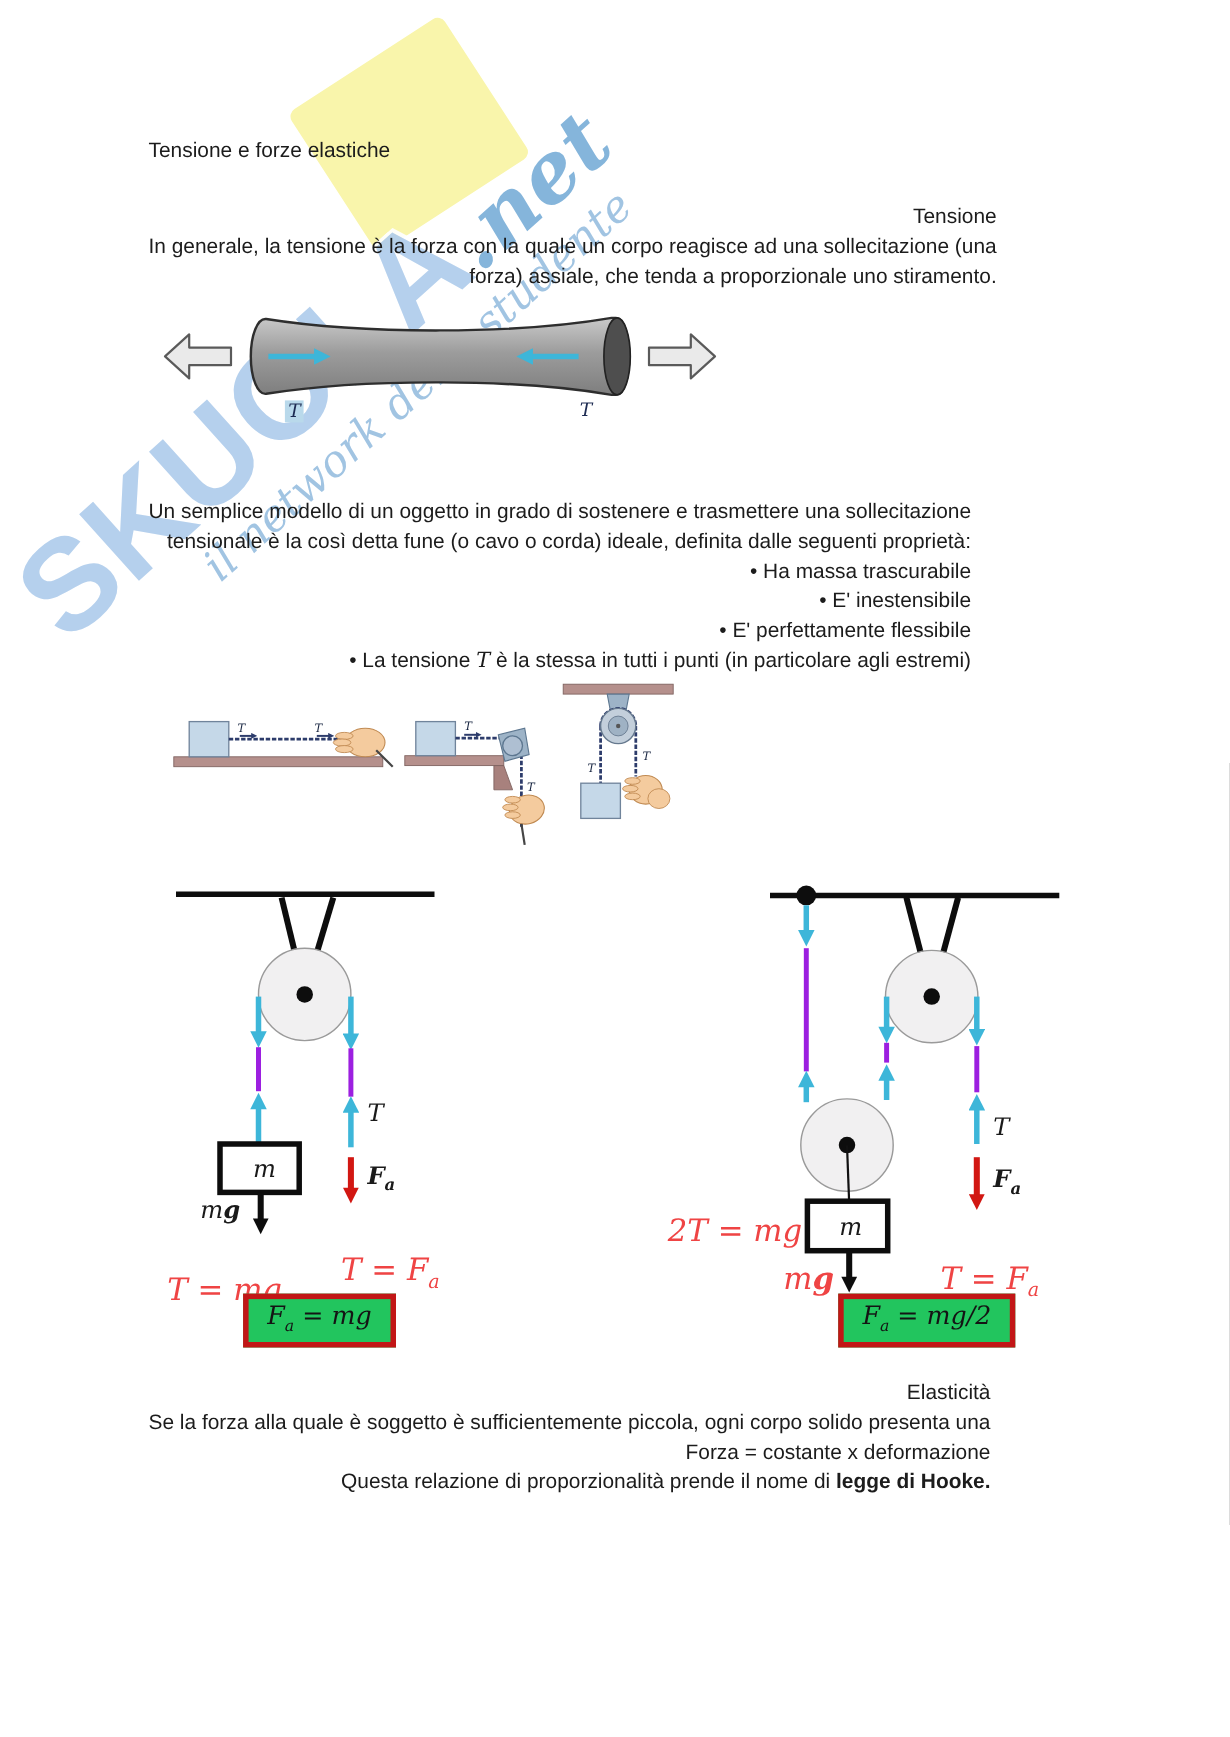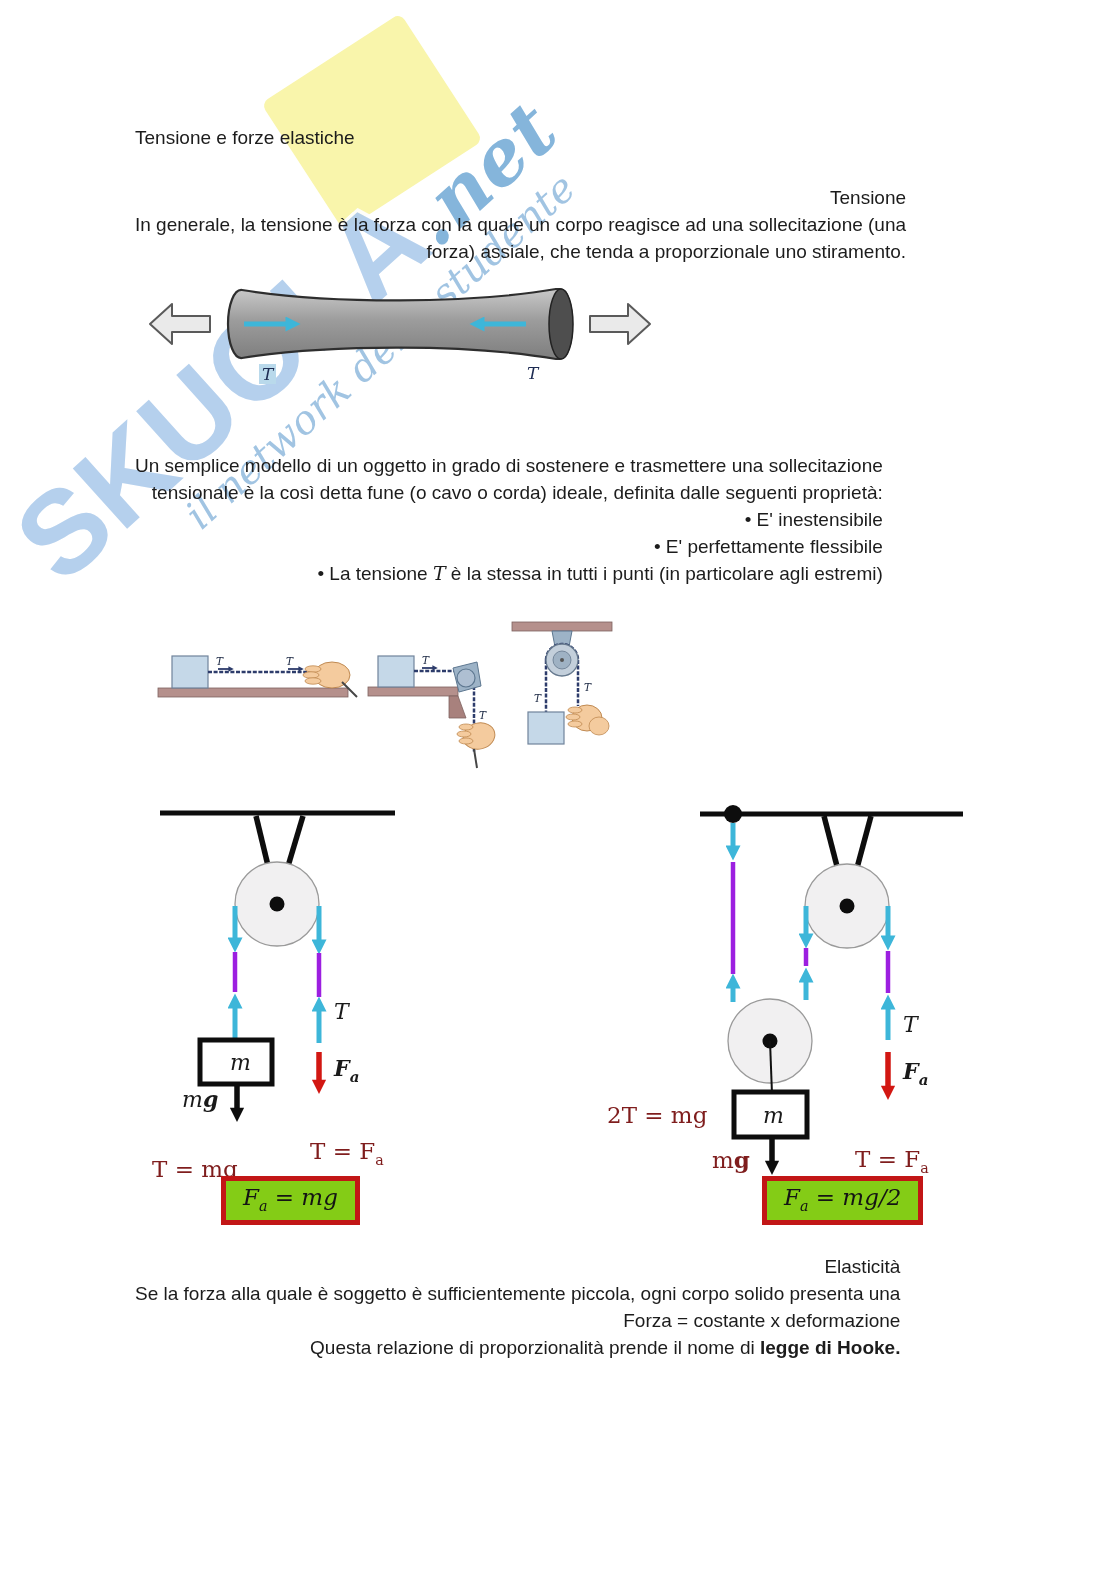--- a/index.html
+++ b/index.html
@@ -16,26 +16,26 @@
           color:#7cb0d9;text-shadow:-2px -2px 0 #fff,2px -2px 0 #fff,-2px 2px 0 #fff,2px 2px 0 #fff;}
   .wm-tag{left:100px;top:328px;width:560px;text-align:center;font-family:"DejaVu Serif",serif;
           font-style:italic;font-size:40px;color:#8ab6dc;transform:rotate(-42deg);opacity:.8;
           white-space:nowrap;}
   
   .tblock{position:absolute;font-size:19px;line-height:27px;z-index:2;}
   .line{white-space:nowrap;text-align:right;}
   .math{font-family:"DejaVu Serif",serif;font-style:italic;}
   .bold{font-weight:bold;}
   
-  .eq{position:absolute;font-family:"DejaVu Serif",serif;font-size:23px;
-      color:#7f1d1d;z-index:2;white-space:nowrap;}
+  .eq{position:absolute;font-family:"DejaVu Serif",serif;font-style:italic;font-size:28px;
+      color:#ef4444;z-index:2;white-space:nowrap;}
   .eq sub{font-size:0.62em;}
   .redbox{position:absolute;border:5px solid #c21616;padding:3px 17px 6px 17px;z-index:2;
           font-family:"DejaVu Serif",serif;font-style:italic;font-size:23px;color:#141414;
-          white-space:nowrap;background:#84cc16;}
+          white-space:nowrap;background:#22c55e;}
   .redbox sub{font-size:0.62em;}
   .rodT{position:absolute;font-family:"DejaVu Serif",serif;font-style:italic;font-size:17px;
         color:#1d2b52;z-index:2;}
   .hl{background:#b9d9eb;padding:0 3px;}
   svg.fig{position:absolute;z-index:1;overflow:visible;}
   .figT{font-family:"DejaVu Serif",serif;font-style:italic;font-size:10.5px;fill:#16233f;}
   .dlabel{font-family:"DejaVu Serif",serif;font-style:italic;font-size:22px;fill:#1a1a1a;}
 </style>
 </head>
 <body>
@@ -71,20 +71,21 @@
     <ellipse cx="421" cy="48" rx="12" ry="35" fill="#4e4e4e" stroke="#222" stroke-width="1.5"></ellipse>
     <line x1="104" y1="48" x2="150" y2="48" stroke="#3db6d9" stroke-width="5" marker-end="url(#acR)"></line>
     <line x1="386" y1="48" x2="340" y2="48" stroke="#3db6d9" stroke-width="5" marker-end="url(#acR)"></line>
   </svg>
   <div class="rodT" style="left:259px;top:364px;"><span class="hl">T</span></div>
   <div class="rodT" style="left:527px;top:363px;">T</div>
 
   <div class="tblock" style="left:135px;top:420px;margin-top:32px;">
     <div class="line">Un semplice modello di un oggetto in grado di sostenere e trasmettere una sollecitazione</div>
     <div class="line">tensionale è la così detta fune (o cavo o corda) ideale, definita dalle seguenti proprietà:</div>
+    <div class="line"><span>• Ha massa trascurabile</span><span class="math"></span><span></span></div>
     <div class="line"><span>• E' inestensibile</span><span class="math"></span><span></span></div>
     <div class="line"><span>• E' perfettamente flessibile</span><span class="math"></span><span></span></div>
     <div class="line"><span>• La tensione </span><span class="math">T</span><span> è la stessa in tutti i punti (in particolare agli estremi)</span></div>
   </div>
 
   <svg class="fig" style="left:150px;top:612px;" width="470" height="170" viewBox="0 0 470 170">
     <defs>
       <marker id="anv" viewBox="0 0 10 10" refX="3" refY="5" markerWidth="3" markerHeight="3" orient="auto">
         <path d="M0,0 L10,5 L0,10 Z" fill="#2d3c6b"></path>
       </marker>

